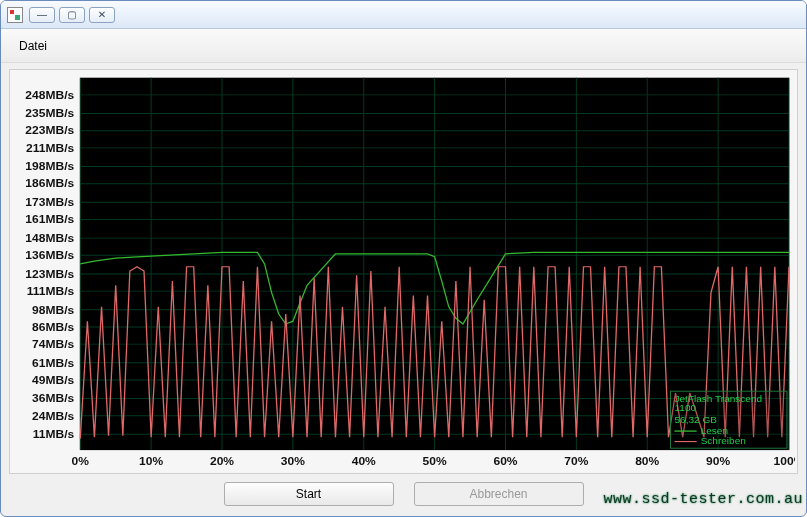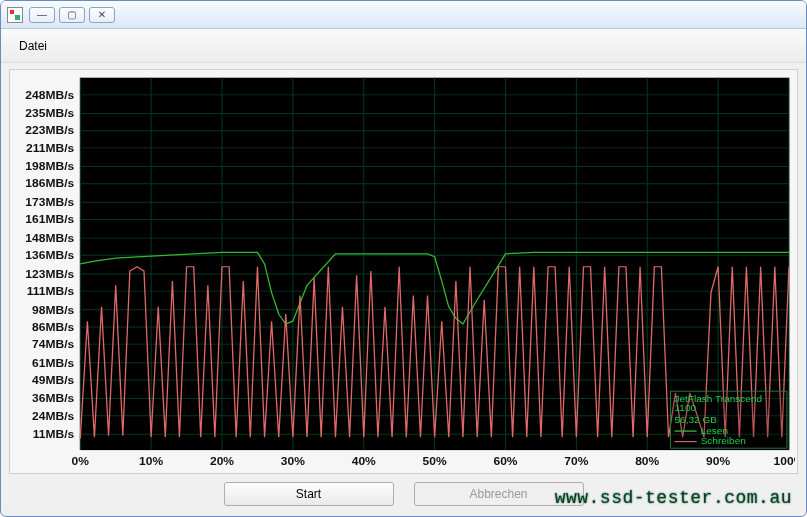--- a/index.html
+++ b/index.html
@@ -20,21 +20,21 @@
   svg.chart { width: 100%; height: 100%; display: block; }
   .y-label { font-size: 12px; fill: #111; font-family: "Segoe UI", Tahoma, sans-serif; font-weight: 600; }
   .x-label { font-size: 12px; fill: #111; font-family: "Segoe UI", Tahoma, sans-serif; font-weight: 600; }
   .grid-line { stroke: #003a22; stroke-width: 1; }
   .plot-bg { fill: #000; }
   .legend-box { stroke: #1e7a3a; fill: rgba(0,0,0,0.2); }
   .legend-text { font-size: 10px; fill: #1ecf4a; font-family: Tahoma, sans-serif; }
   .button-row { height: 34px; display: flex; align-items: center; justify-content: center; gap: 20px; padding-top: 6px; }
   .btn { width: 170px; height: 24px; border: 1px solid #adadad; border-radius: 3px; background: linear-gradient(#fdfdfd,#e9e9e9); font-size: 12px; cursor: pointer; }
   .btn[disabled] { color: #9a9a9a; background: #efefef; cursor: default; }
-  .watermark { position: absolute; right: 14px; bottom: 8px; font-family: "Courier New", monospace; font-size: 18px; color: #0b3a22; text-shadow: 0 0 2px #0d6a3a; letter-spacing: 0.5px; pointer-events: none; padding-left: 19px; }
+  .watermark { position: absolute; right: 3px; bottom: 8px; font-family: "Courier New", monospace; font-size: 15px; color: #0b3a22; text-shadow: 0 0 2px #0d6a3a; letter-spacing: 0.5px; pointer-events: none; padding-left: 19px; }
 </style>
 </head>
 <body>
 
 <div class="window">
   <div class="titlebar">
     <div class="titlebar-icon"></div>
     <div class="win-buttons">
       <div class="win-btn">
           <span>—</span>

